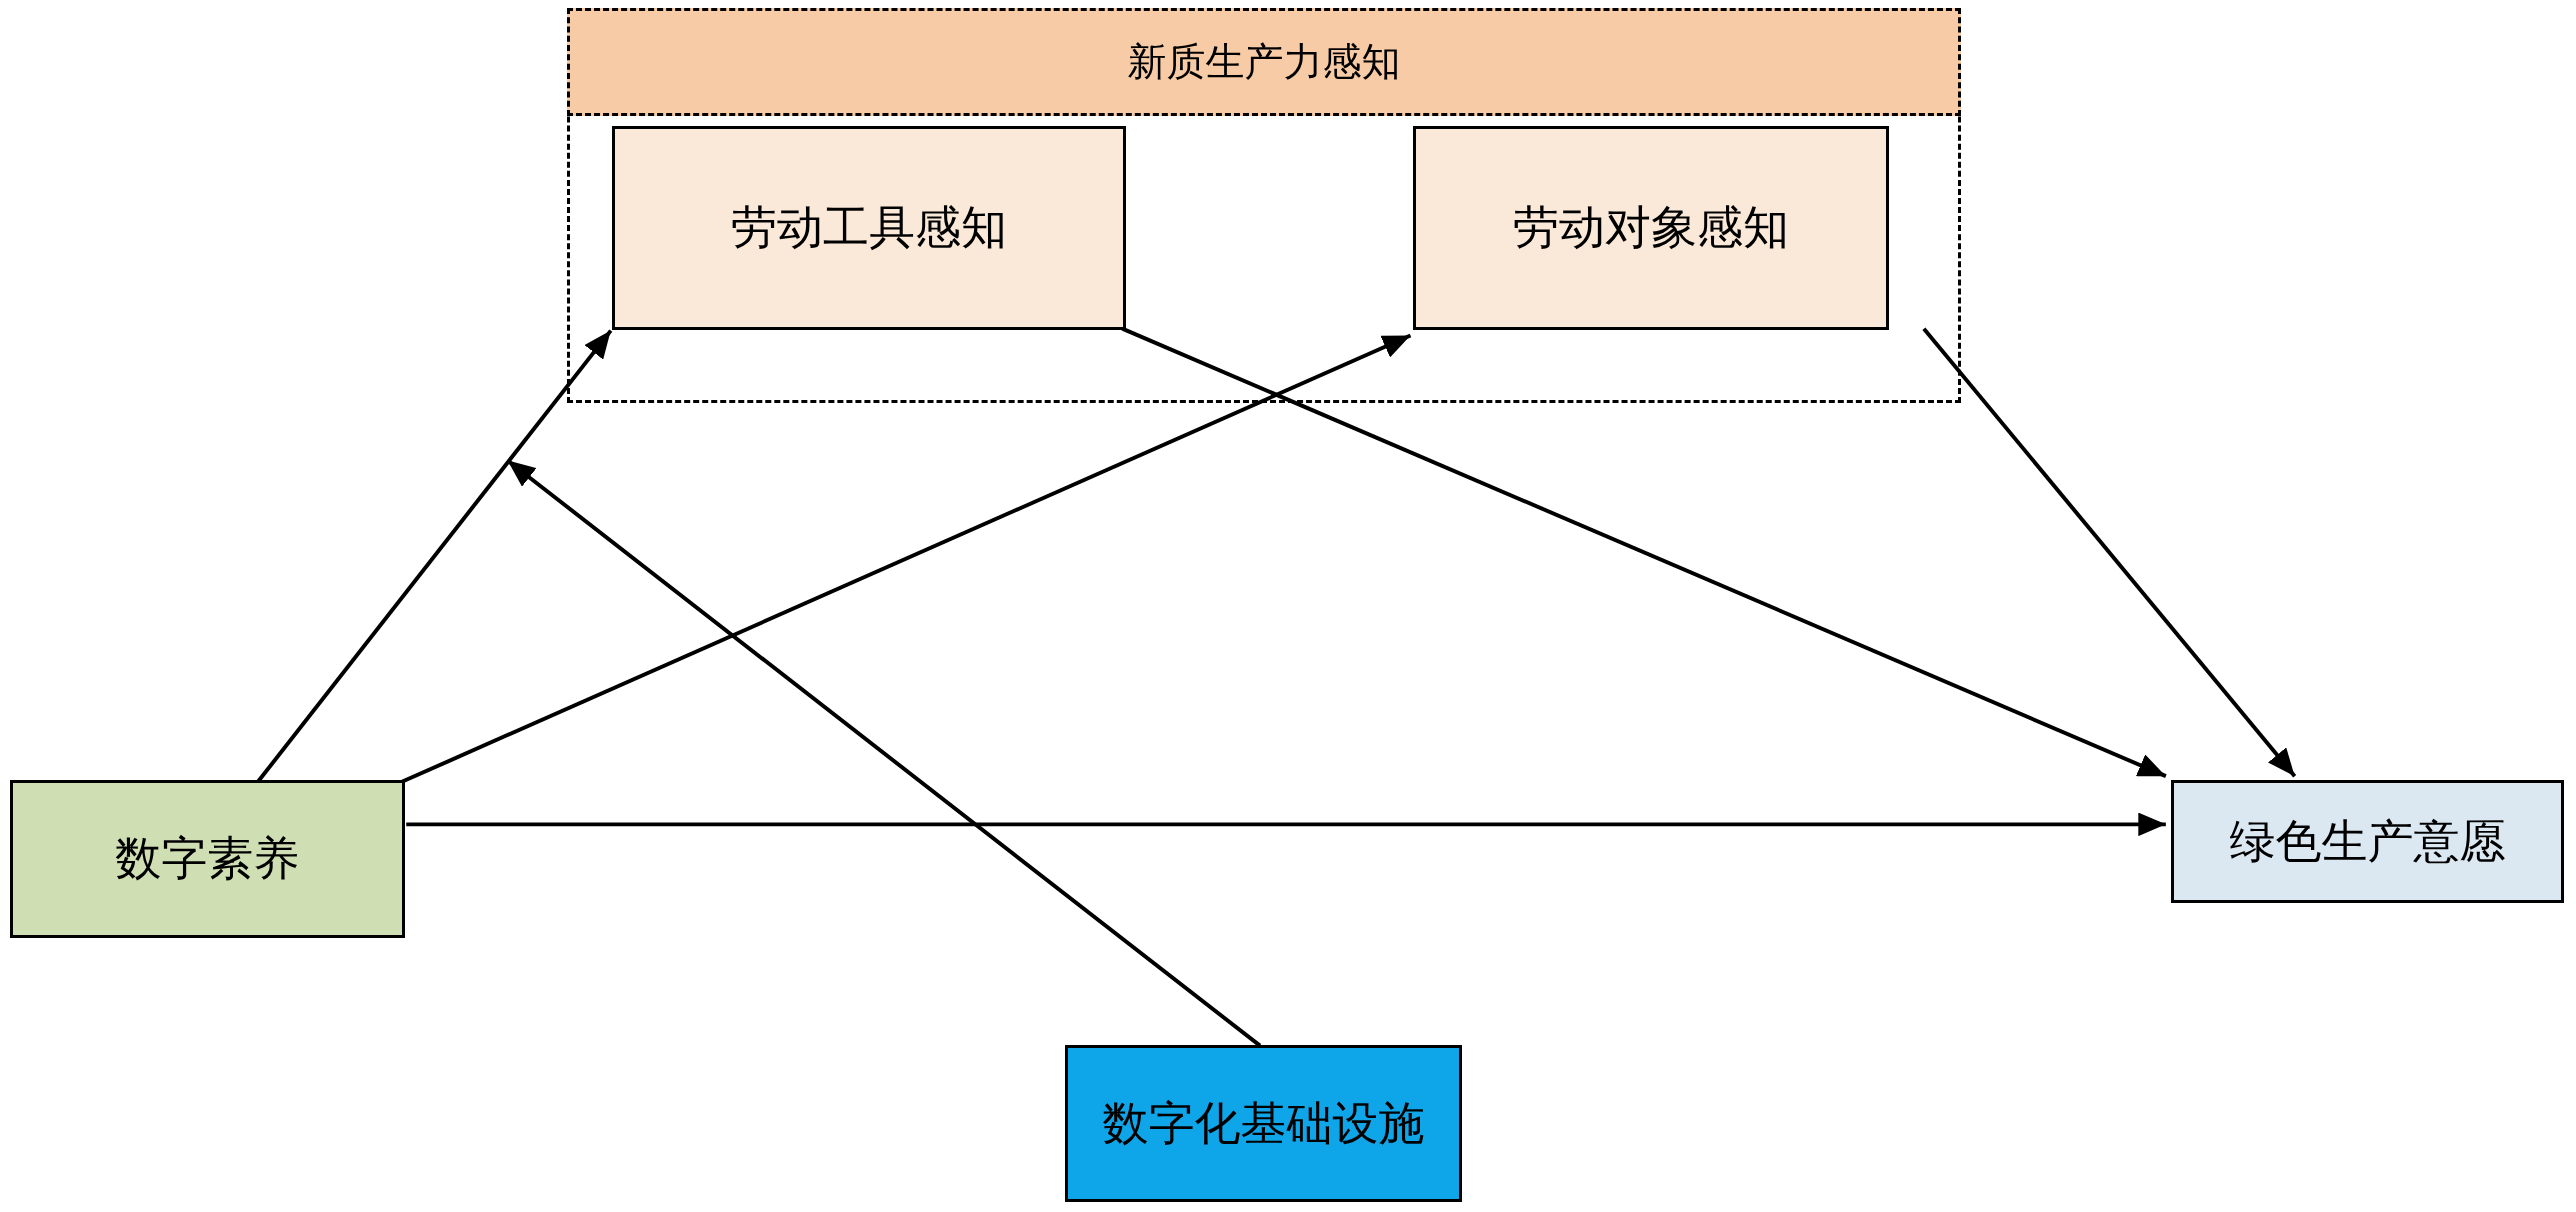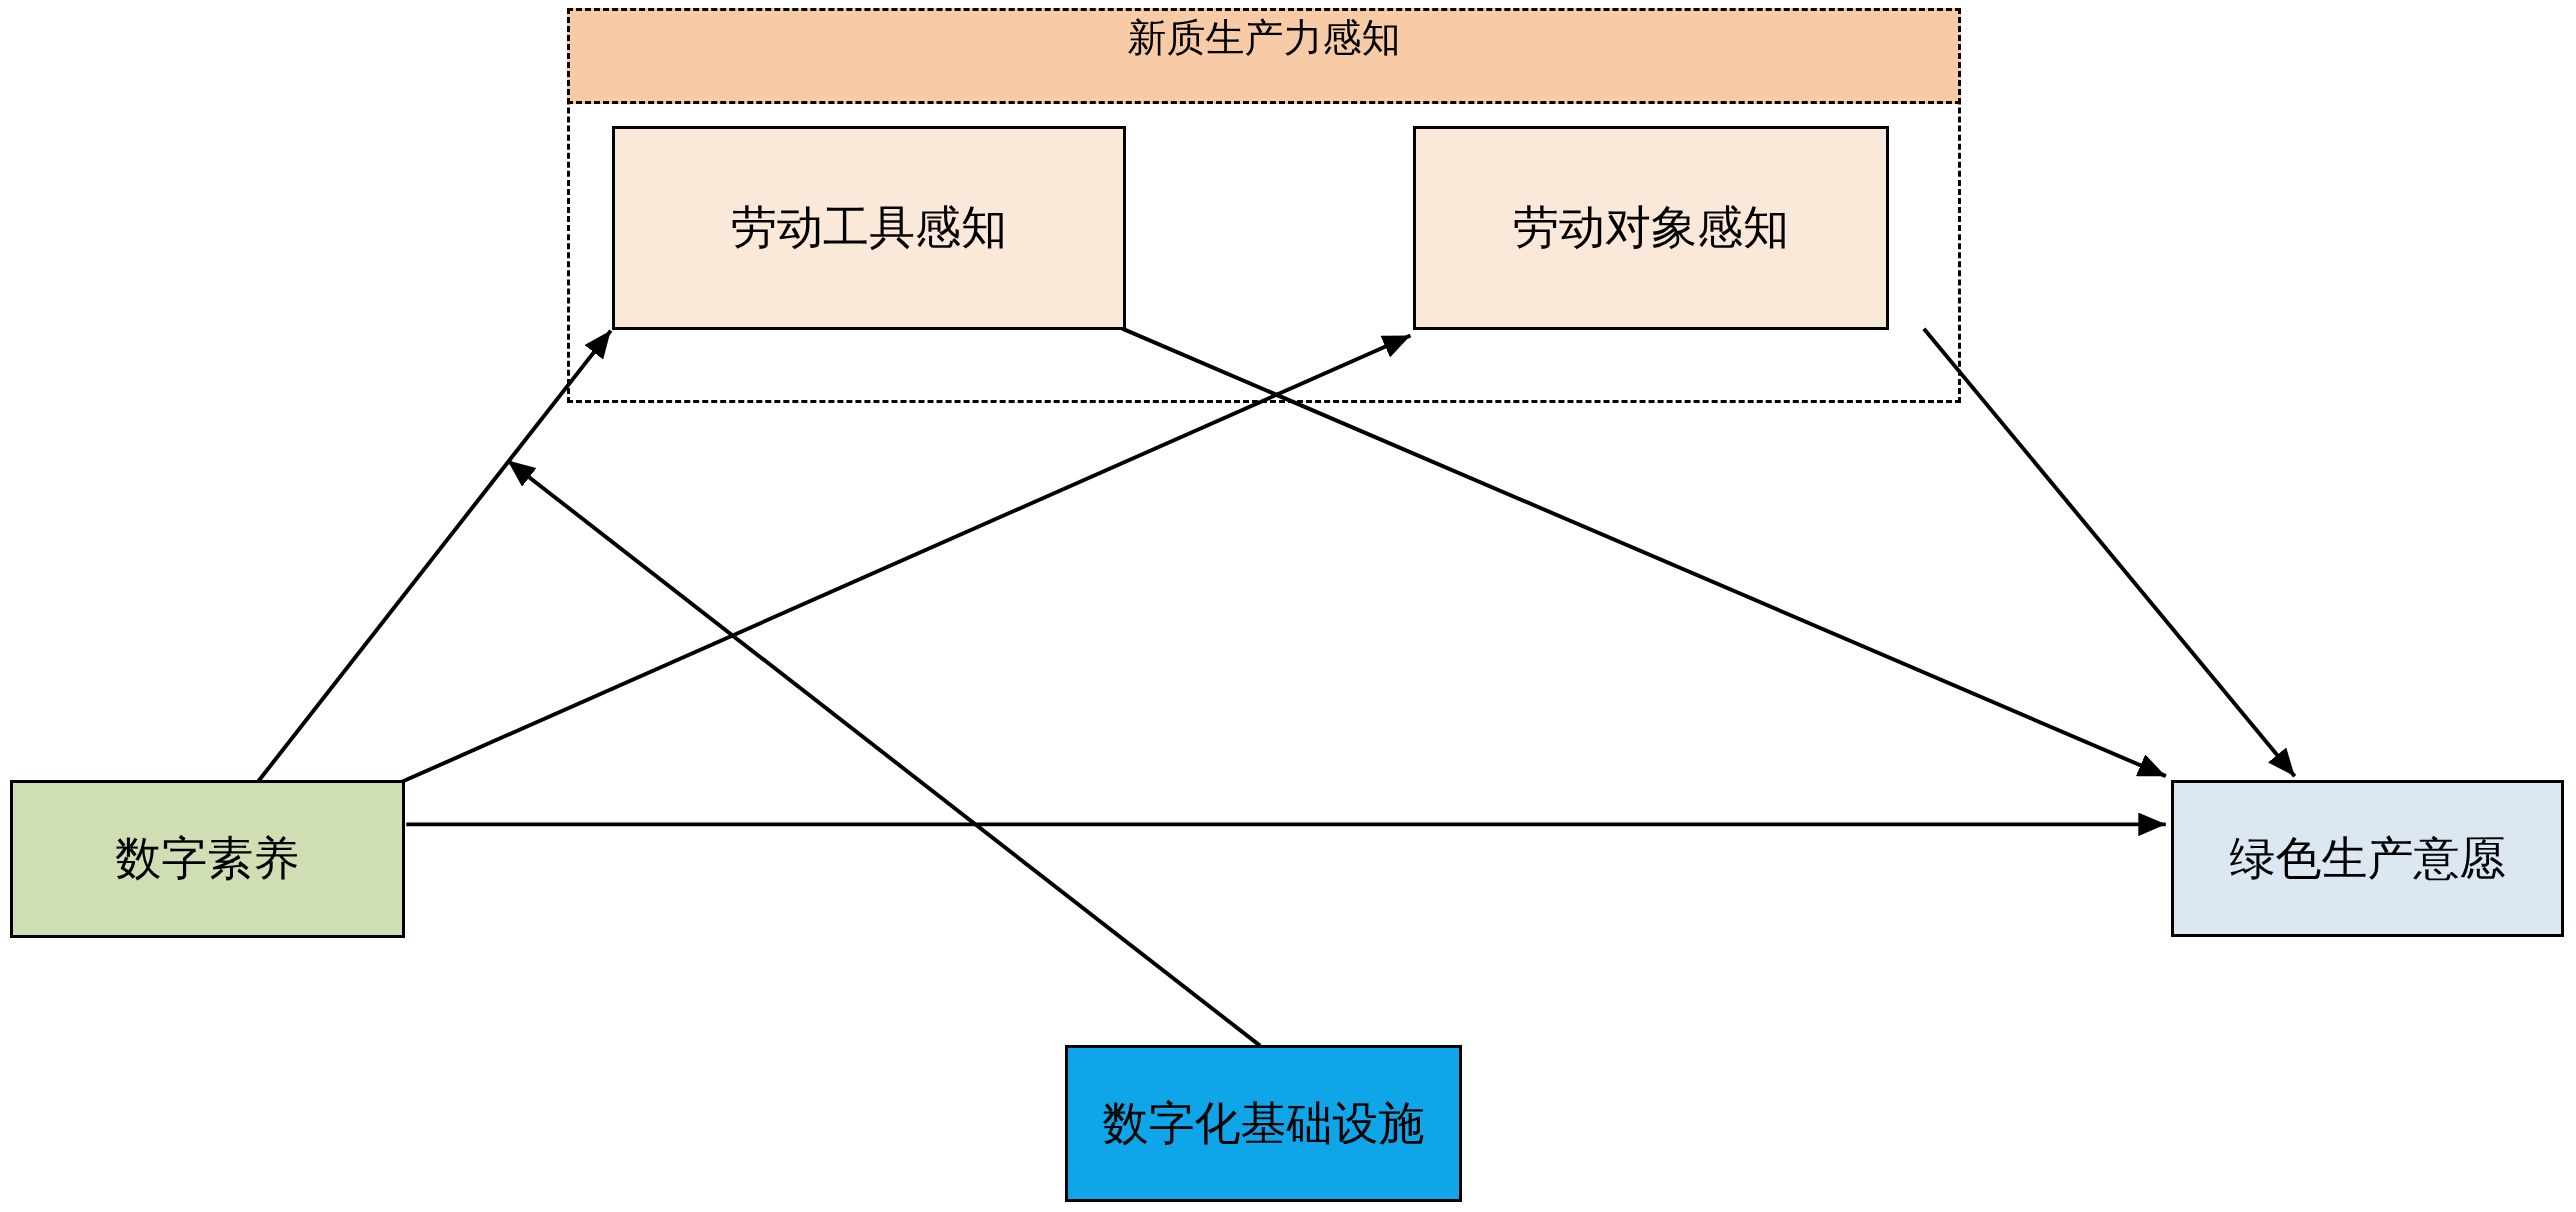--- a/index.html
+++ b/index.html
@@ -11,36 +11,36 @@
     font-family:"Liberation Serif","DejaVu Serif",serif;
   }
   #edge-layer{position:absolute;left:0;top:0;z-index:1;}
   #edge-layer line{stroke:#000000;stroke-width:4;}
   .dashed-group{
     position:absolute;left:567px;top:7.9px;width:1394px;height:395px;
     border:3.9px dashed #000000;box-sizing:border-box;background:transparent;
     z-index:2;
   }
   .banner{
-    position:absolute;left:567px;top:7.9px;width:1394px;height:96px;
+    position:absolute;left:567px;top:7.9px;width:1394px;height:108px;
     border:3.9px dashed #000000;box-sizing:border-box;
     background:#F6CBA5;
-    display:flex;align-items:flex-start;justify-content:center;
+    display:flex;align-items:center;justify-content:center;
     font-size:39px;color:#000000;z-index:3;
   }
   .node{
     position:absolute;box-sizing:border-box;
     border:3.9px solid #000000;
     display:flex;align-items:center;justify-content:center;
     font-size:46px;color:#000000;z-index:4;
   }
   #node-labor-tool      {left:612px; top:126px; width:514px;height:204px;background:#FAE8D8;}
   #node-labor-object    {left:1413px;top:126px; width:476px;height:204px;background:#FAE8D8;}
   #node-digital-literacy{left:9.8px;  top:780px; width:395px;height:158px;background:#D0DEB4;}
-  #node-green-intention {left:2171px;top:780px; width:393px;height:157px;background:#DBE8F2;}
+  #node-green-intention {left:2171px;top:780px; width:393px;height:123px;background:#DBE8F2;}
   #node-infrastructure  {left:1065px;top:1045px;width:397px;height:157px;background:#0ea5e9;}
   .label{pointer-events:none;}
 </style>
 </head>
 <body>
 
 <div id="canvas">
 
   <svg id="edge-layer" width="2576" height="1213" viewBox="0 0 2619 1233" xmlns="http://www.w3.org/2000/svg">
     <defs>

